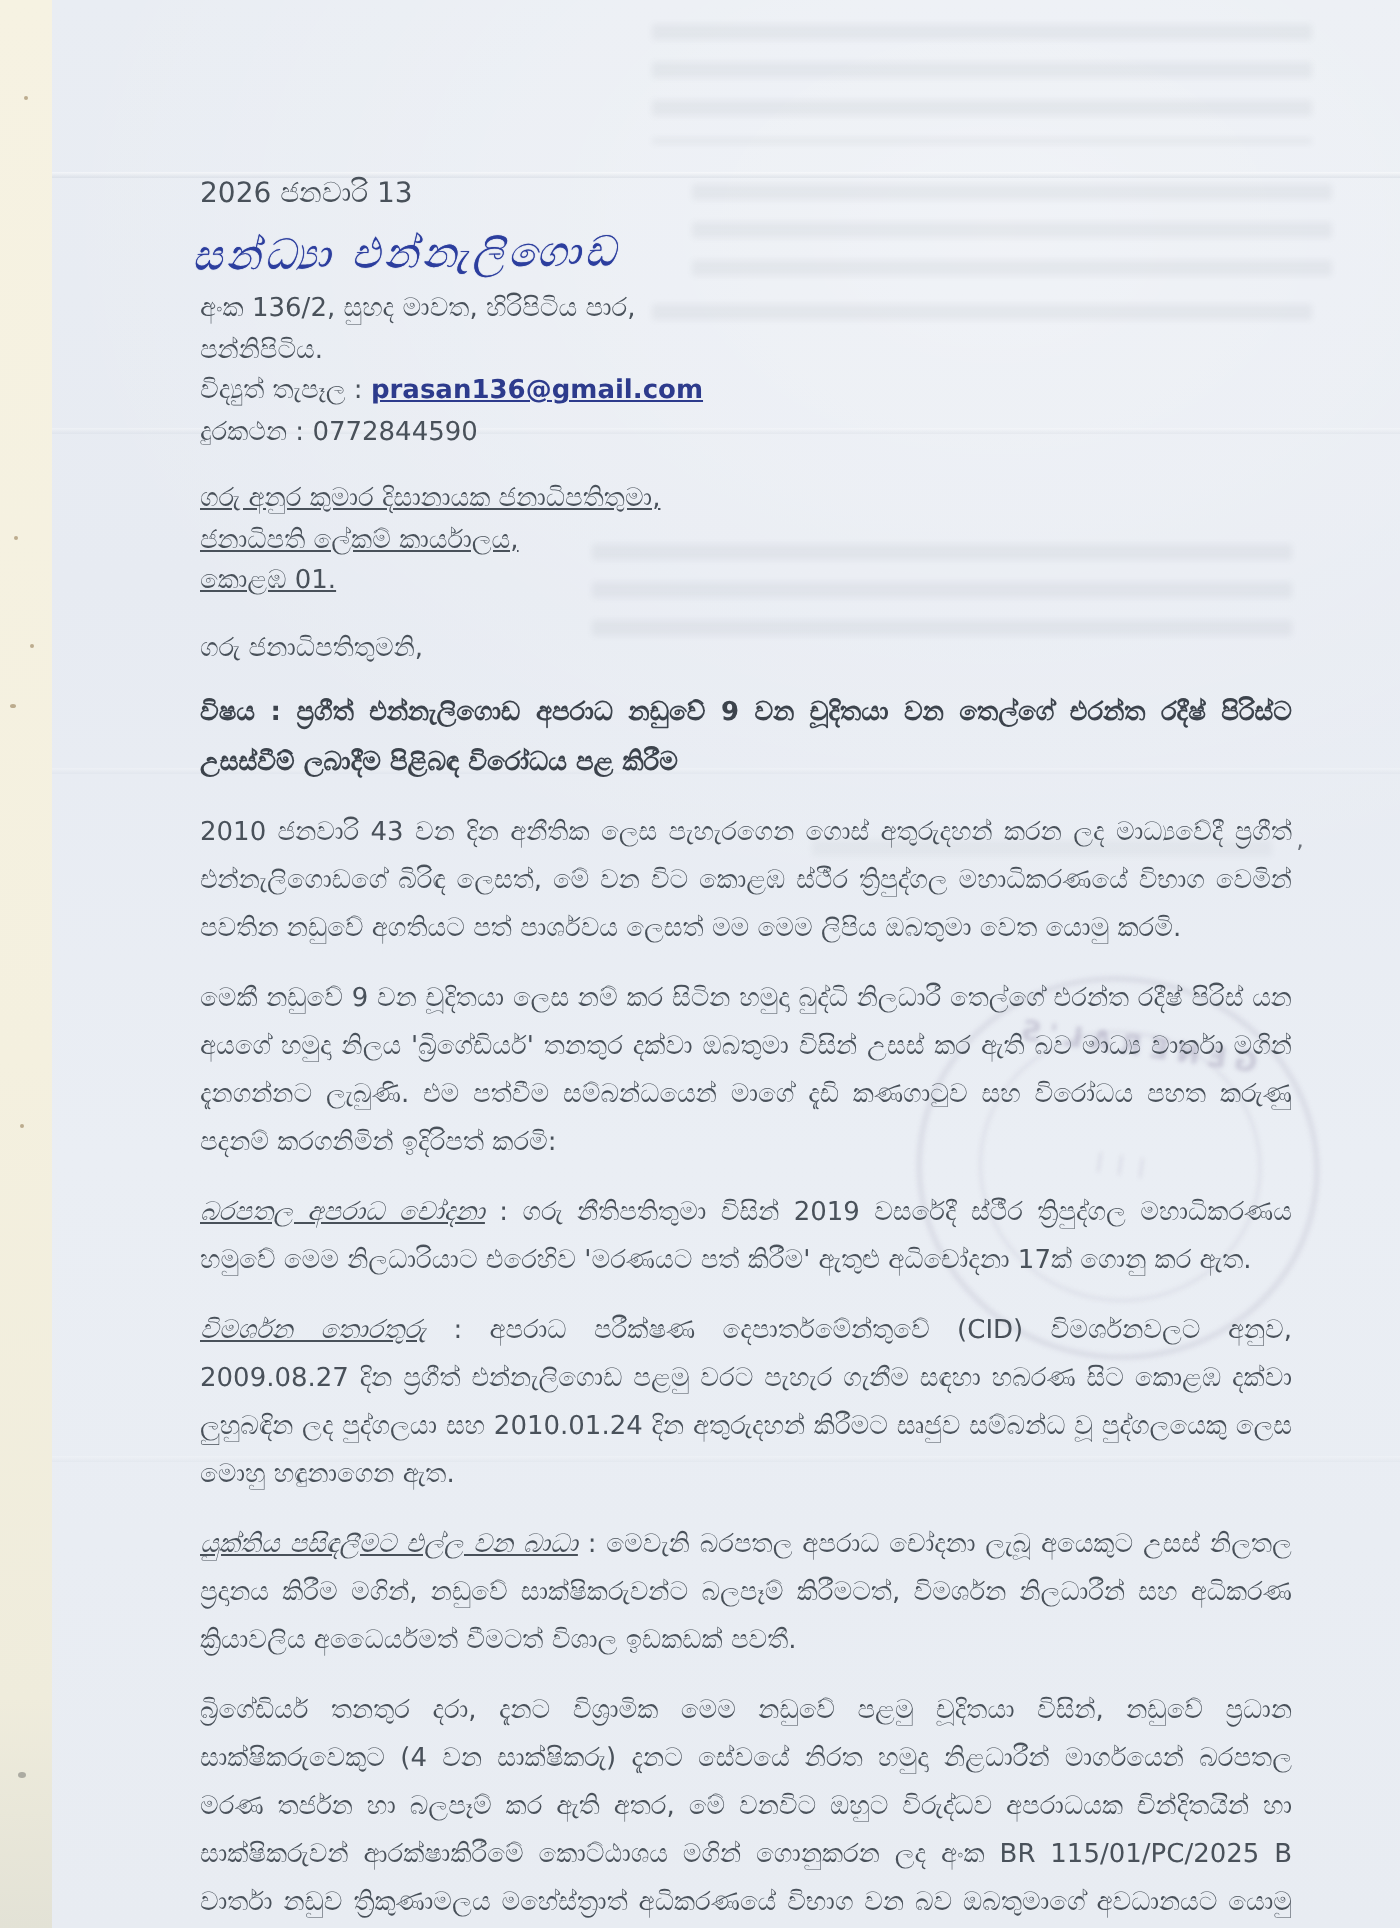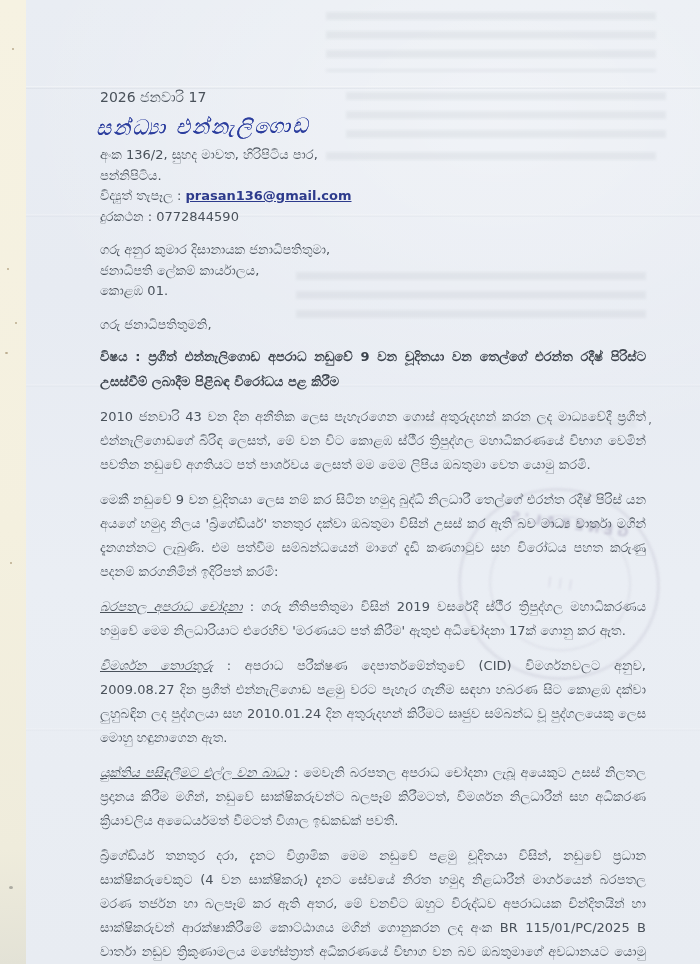--- a/index.html
+++ b/index.html
@@ -74,21 +74,21 @@
   .date{margin:0;font-size:14px;line-height:18px;}
   .handwritten{
     margin:6px 0 6px -4px;
     font-size:21px;line-height:27px;font-style:italic;letter-spacing:2px;
     color:#2c3e9e;transform:rotate(-.6deg);
     text-shadow:0 0 .4px #2c3e9e;
   }
   .addr{margin:0;line-height:20.5px;}
   .email{color:#2d3b8c;text-decoration:underline;font-weight:bold;}
   .recipient{margin-top:13px;}
-  .recipient p{margin:0;line-height:20.5px;}
+  .recipient p{margin:0;line-height:20.5px;text-decoration:underline;}
   .salutation{margin:12px 0 0;line-height:21px;}
   .subject{margin:9px 0 0;font-weight:bold;color:#3c434c;line-height:25px;text-align:justify;}
   .para{margin:11px 0 0;text-align:justify;}
   .pt-head{font-style:italic;text-decoration:underline;}
   .mark-apostrophe{position:absolute;left:622px;top:420px;color:#6a7078;font-size:12px;}
 </style>
 </head>
 <body>
 
 <div class="edge-strip">
@@ -116,21 +116,21 @@
   <div class="stamp">
     <div class="inner"></div>
     <div class="arc">GENERAL'S</div>
     <div class="dateline">| | |</div>
   </div>
 
   <span class="mark-apostrophe">’</span>
 
   <div class="content">
 
-    <p class="date">2026 ජනවාරි 17</p>
+    <p class="date">2026 ජනවාරි 13</p>
 
     <p class="handwritten">සන්ධ්‍යා එන්නැලිගොඩ</p>
 
     <p class="addr">අංක 136/2, සුහද මාවත, හිරිපිටිය පාර,</p>
     <p class="addr">පන්නිපිටිය.</p>
     <p class="addr"><span>විද්‍යුත් තැපෑල : </span><span class="email">prasan136@gmail.com</span></p>
     <p class="addr"><span>දුරකථන : </span><span>0772844590</span></p>
 
     <div class="recipient">
       <p>ගරු අනුර කුමාර දිසානායක ජනාධිපතිතුමා,</p>

